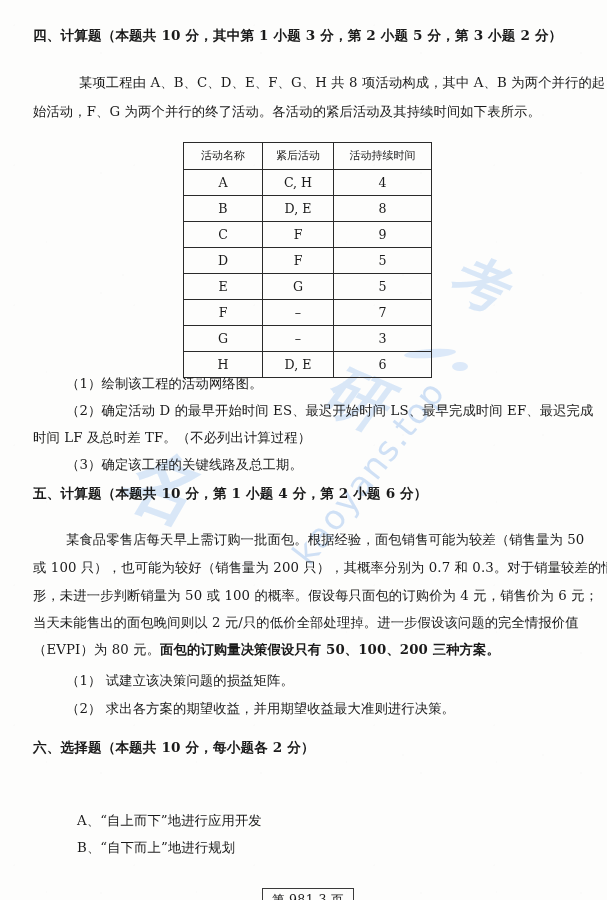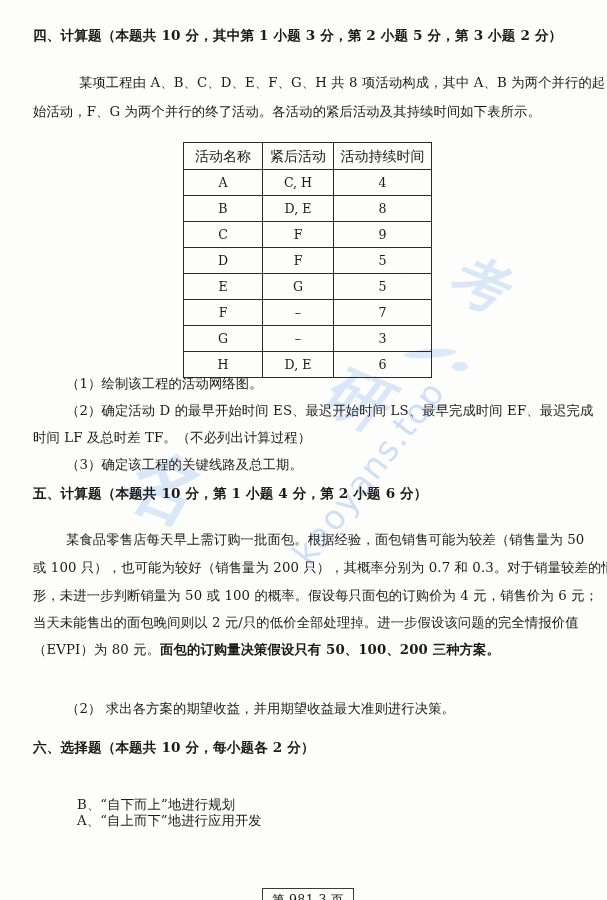--- a/index.html
+++ b/index.html
@@ -120,21 +120,21 @@
   .activity-table td {
     border: 1px solid #2a2a2a;
     text-align: center;
     font-size: 12.6px;
     height: 25px;
     padding: 0;
     line-height: 25px;
     background: transparent;
   }
   .activity-table .th-cell {
-    font-size: 14px;
+    font-size: 11px;
     height: 26px;
     line-height: 26px;
   }
   .col-a { width: 78px; }
   .col-b { width: 70px; border-radius: 9px; }
   .col-c { width: 97px; }
 
   
   .footer-box {
     position: absolute;
@@ -227,22 +227,23 @@
   <div class="line sec-head" style="left:33px; top:485px;">五、计算题（本题共 10 分，第 1 小题 4 分，第 2 小题 6 分）</div>
 
   <div class="line para" style="left:66px; top:531px;">某食品零售店每天早上需订购一批面包。根据经验，面包销售可能为较差（销售量为 50</div>
   <div class="line para" style="left:33px; top:559px;">或 100 只），也可能为较好（销售量为 200 只），其概率分别为 0.7 和 0.3。对于销量较差的情</div>
   <div class="line para" style="left:33px; top:587px;">形，未进一步判断销量为 50 或 100 的概率。假设每只面包的订购价为 4 元，销售价为 6 元；</div>
   <div class="line para" style="left:33px; top:614px;">当天未能售出的面包晚间则以 2 元/只的低价全部处理掉。进一步假设该问题的完全情报价值</div>
   <div class="line para" style="left:33px; top:641px;">
     <span>（EVPI）为 80 元。</span><span class="bold-run">面包的订购量决策假设只有 50、100、200 三种方案。</span>
   </div>
 
+  <div class="line para" style="left:66px; top:672px;">（1） 试建立该决策问题的损益矩阵。</div>
   <div class="line para" style="left:66px; top:700px;">（2） 求出各方案的期望收益，并用期望收益最大准则进行决策。</div>
 
   <div class="line sec-head" style="left:33px; top:739px;">六、选择题（本题共 10 分，每小题各 2 分）</div>
 
   <div class="line para" style="left:77px; top:812px;">A、“自上而下”地进行应用开发</div>
-  <div class="line para" style="left:77px; top:796px;">B、“自下而上”地进行规划</div>
+  <div class="line para" style="left:77px; top:839px;">B、“自下而上”地进行规划</div>
 
   <div class="footer-box">第 981-3 页</div>
 
 </div>
 
 </body></html>

